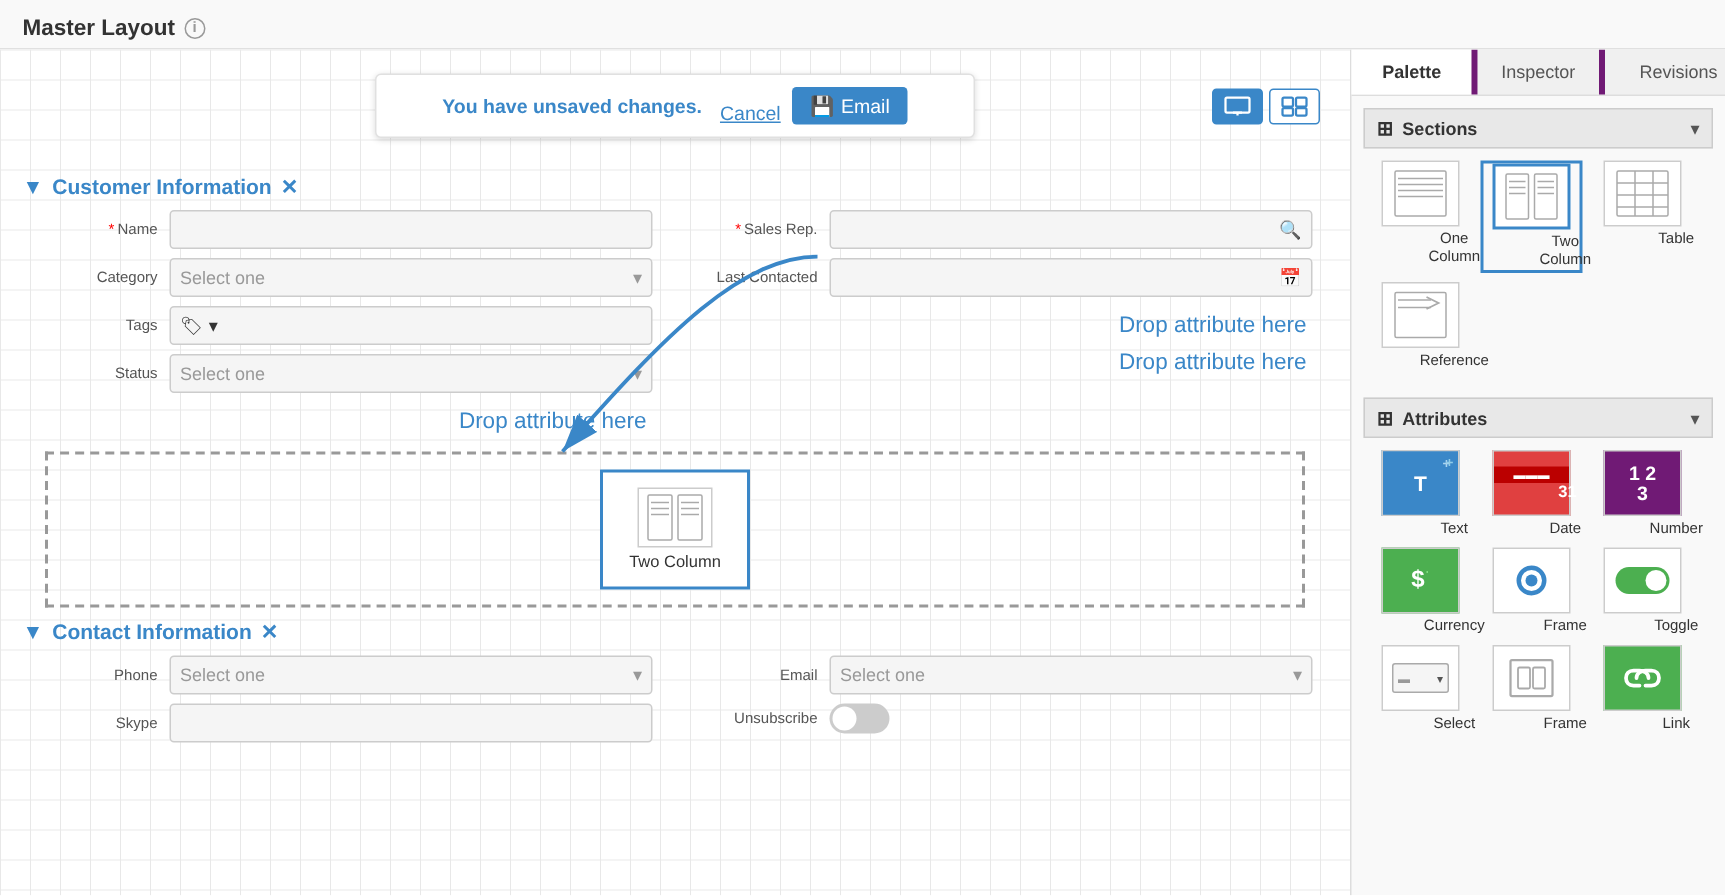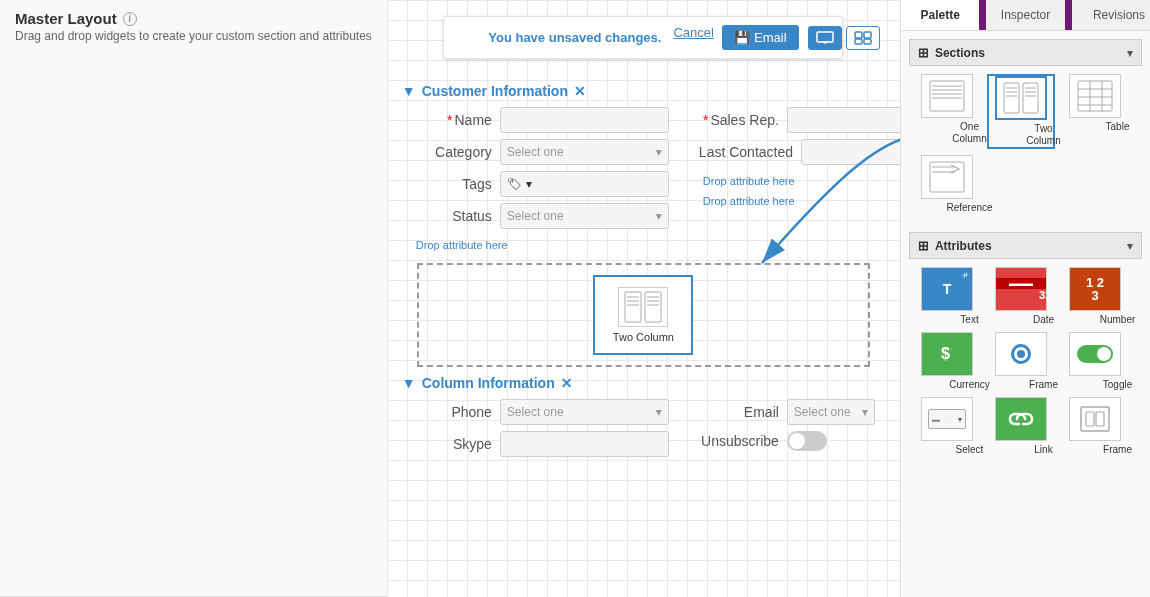--- a/index.html
+++ b/index.html
@@ -1,68 +1,68 @@
 <!DOCTYPE html>
 <html><head>
   <meta charset="utf-8">
   <style>
     * { box-sizing: border-box; margin: 0; padding: 0; }
     body { font-family: Arial, sans-serif; font-size: 13px; background: #fff; color: #333; overflow: hidden; }
 
-    .page { display: flex; flex-direction: row; width: 1150px; height: 597px; }
+    .page { display: flex; flex-direction: column; width: 1150px; height: 597px; }
 
     
     .page-header { padding: 10px 15px 5px; border-bottom: 1px solid #e0e0e0; background: #f9f9f9; }
     .page-title { font-size: 15px; font-weight: bold; color: #333; display: flex; align-items: center; gap: 6px; }
     .page-subtitle { font-size: 12px; color: #666; margin-top: 2px; }
 
     
     .main { display: flex; flex: 1; overflow: hidden; }
 
     
     .canvas { flex: 1; overflow-y: auto; background: #fff; position: relative; }
 
     
     .unsaved-bar { display: flex; align-items: center; justify-content: center; gap: 12px; padding: 8px; background: #fff; border: 1px solid #e0e0e0; margin: 8px auto; width: 400px; border-radius: 4px; box-shadow: 0 1px 4px rgba(0,0,0,0.15); }
     .unsaved-text { color: #3a87c8; font-weight: bold; font-size: 13px; }
-    .unsaved-actions { display: flex; gap: 8px; align-items: flex-start; }
+    .unsaved-actions { display: flex; gap: 8px; align-items: flex-end; }
     .cancel-link { color: #3a87c8; text-decoration: underline; cursor: pointer; font-size: 13px; background: none; border: none; }
     .save-btn { background: #3a87c8; color: #fff; border: none; padding: 5px 12px; border-radius: 3px; cursor: pointer; font-size: 13px; display: flex; align-items: center; gap: 4px; }
 
     
     .section-container { margin: 8px 15px; }
     .section-header { display: flex; align-items: center; gap: 6px; margin-bottom: 8px; }
     .section-chevron { color: #3a87c8; font-size: 14px; cursor: pointer; }
     .section-title { color: #3a87c8; font-weight: bold; font-size: 14px; }
     .section-close { color: #3a87c8; cursor: pointer; font-size: 14px; font-weight: bold; }
     .field-row { display: flex; align-items: center; gap: 8px; margin-bottom: 6px; }
-    .field-label { min-width: 80px; text-align: right; font-size: 14px; color: #555; }
+    .field-label { min-width: 80px; text-align: right; font-size: 10px; color: #555; }
     .required { color: red; margin-right: 2px; }
     .field-input { flex: 1; height: 26px; border: 1px solid #ccc; background: #f5f5f5; border-radius: 3px; padding: 0 6px; font-size: 12px; }
     .field-input-with-icon { flex: 1; display: flex; align-items: center; border: 1px solid #ccc; background: #f5f5f5; border-radius: 3px; height: 26px; }
     .field-input-with-icon input { flex: 1; border: none; background: transparent; padding: 0 6px; font-size: 12px; outline: none; }
     .field-input-with-icon .icon-btn { padding: 0 6px; color: #888; font-size: 12px; }
     .select-input { flex: 1; height: 26px; border: 1px solid #ccc; background: #f5f5f5; border-radius: 3px; padding: 0 6px; font-size: 12px; display: flex; align-items: center; justify-content: space-between; cursor: pointer; }
     .select-input span { color: #999; }
     .tags-field { flex: 1; height: 26px; border: 1px solid #ccc; background: #f5f5f5; border-radius: 3px; padding: 0 6px; font-size: 12px; display: flex; align-items: center; cursor: pointer; }
-    .drop-here { color: #3a87c8; font-size: 11px; text-align: left; padding: 4px; cursor: default; }
+    .drop-here { color: #3a87c8; font-size: 15px; text-align: right; padding: 4px; cursor: default; }
 
     
     .drop-zone { border: 2px dashed #999; margin: 8px 15px; padding: 10px; min-height: 80px; display: flex; align-items: center; justify-content: center; position: relative; }
 
     
     .dragging-widget { border: 2px solid #3a87c8; background: #fff; padding: 10px 15px; display: flex; flex-direction: column; align-items: center; width: 100px; cursor: pointer; position: relative; }
     .dragging-widget .widget-icon { width: 50px; height: 40px; border: 1px solid #ccc; display: flex; align-items: center; justify-content: center; margin-bottom: 4px; background: #fff; }
     .dragging-widget .widget-label { font-size: 11px; text-align: center; color: #333; }
 
     
     .right-panel { width: 250px; border-left: 1px solid #ddd; display: flex; flex-direction: column; background: #f9f9f9; }
 
     .panel-tabs { display: flex; border-bottom: 1px solid #ddd; background: #f0f0f0; }
-    .panel-tab { flex: 1; padding: 8px 5px; text-align: center; font-size: 12px; cursor: pointer; border-right: 7px solid #701a75; color: #555; }
+    .panel-tab { flex: 1; padding: 8px 5px; text-align: center; font-size: 12px; cursor: pointer; border-right: 4px solid #701a75; color: #555; }
     .panel-tab.active { background: #fff; color: #333; font-weight: bold; }
     .panel-tab:last-child { border-right: none; text-align: right; }
 
     .panel-body { flex: 1; overflow-y: auto; padding: 8px; }
 
     
     .palette-section { margin-bottom: 10px; }
     .palette-section-header { display: flex; align-items: center; justify-content: space-between; background: #e8e8e8; padding: 5px 8px; border: 1px solid #ccc; cursor: pointer; }
     .palette-section-header-left { display: flex; align-items: center; gap: 6px; font-size: 12px; font-weight: bold; color: #333; }
     .chevron-down { color: #555; font-size: 12px; }
@@ -100,21 +100,20 @@
 </head>
 <body>
 
 <div class="page">
 
   <div class="page-header">
     <div class="page-title">
       <span>Master Layout</span>
       <span style="width:14px;height:14px;border:1px solid #999;border-radius:50%;display:inline-flex;align-items:center;justify-content:center;font-size:10px;color:#999;cursor:help;">i</span>
     </div>
-    <div class="page-subtitle">Drag and drop widgets to create your custom section and attributes</div>
   </div>
 
   <div class="main">
 
     <div class="canvas canvas-bg">
 
       <div class="unsaved-wrapper">
         <div class="unsaved-bar">
           <span class="unsaved-text">You have unsaved changes.</span>
           <div class="unsaved-actions">
@@ -238,21 +237,21 @@
               <polygon points="0 0, 10 3.5, 0 7" fill="#3a87c8"></polygon>
             </marker>
           </defs>
           <path d="M 350 30 C 300 30, 250 80, 180 160" stroke="#3a87c8" stroke-width="2.5" fill="none" marker-end="url(#arrowhead)"></path>
         </svg>
       </div>
 
       <div class="section-container">
         <div class="section-header">
           <span class="section-chevron">▼</span>
-          <span class="section-title">Column Information</span>
+          <span class="section-title">Contact Information</span>
           <span class="section-close">✕</span>
         </div>
 
         <div class="two-col">
 
           <div>
             <div class="field-row">
               <div class="field-label">Phone</div>
               <div class="select-input">
                 <span style="color:#999;">Select one</span>
@@ -391,21 +390,21 @@
               <div class="palette-item-icon" style="background:#e04040;">
                 <div style="display:flex;flex-direction:column;align-items:center;width:100%;height:100%;justify-content:center;">
                   <div style="background:#b00;width:100%;text-align:center;font-size:8px;color:white;font-weight:bold;padding:1px 0;">▬▬▬</div>
                   <div style="color:white;font-size:11px;font-weight:bold;margin-left:48px;">31</div>
                 </div>
               </div>
               <div class="palette-item-label">Date</div>
             </div>
 
             <div class="palette-item">
-              <div class="palette-item-icon" style="background:#c2410c;">
+              <div class="palette-item-icon" style="background:#701a75;">
                 <div style="display:flex;flex-direction:column;align-items:center;justify-content:center;width:100%;height:100%;">
                   <div style="color:white;font-size:13px;font-weight:bold;line-height:1;">1 2</div>
                   <div style="color:white;font-size:13px;font-weight:bold;line-height:1;">3</div>
                 </div>
               </div>
               <div class="palette-item-label">Number</div>
             </div>
 
             <div class="palette-item">
               <div class="palette-item-icon" style="background:#4caf50;">
@@ -442,44 +441,44 @@
             <div class="palette-item">
               <div class="palette-item-icon">
                 <div style="display:flex;align-items:center;justify-content:center;width:100%;height:100%;">
                   <div style="width:38px;height:20px;border:1px solid #aaa;border-radius:2px;display:flex;align-items:center;justify-content:space-between;padding:0 3px;background:#f5f5f5;">
                     <span style="font-size:8px;color:#999;">▬</span>
                     <span style="font-size:8px;color:#555;">▾</span>
                   </div>
                 </div>
               </div>
               <div class="palette-item-label">Select</div>
-            </div>
-
-            <div class="palette-item">
-              <div class="palette-item-icon" style="background:#4caf50;">
-                <div style="display:flex;align-items:center;justify-content:center;width:100%;height:100%;">
-                  <svg width="28" height="20" viewBox="0 0 28 20" fill="none">
-                    <path d="M10 10 C10 7, 13 5, 16 5 L20 5 C23 5, 25 7, 25 10 C25 13, 23 15, 20 15 L16 15" stroke="white" stroke-width="2.5" stroke-linecap="round" fill="none"></path>
-                    <path d="M18 10 C18 7, 15 5, 12 5 L8 5 C5 5, 3 7, 3 10 C3 13, 5 15, 8 15 L12 15" stroke="white" stroke-width="2.5" stroke-linecap="round" fill="none"></path>
-                  </svg>
-                </div>
-              </div>
-              <div class="palette-item-label">Link</div>
             </div>
 
             <div class="palette-item">
               <div class="palette-item-icon">
                 <div style="display:flex;align-items:center;justify-content:center;width:100%;height:100%;">
                   <svg width="32" height="28" viewBox="0 0 32 28" fill="none">
                     <rect x="2" y="2" width="28" height="24" rx="1" stroke="#aaa" stroke-width="1.5" fill="none"></rect>
                     <rect x="7" y="7" width="8" height="14" rx="1" stroke="#aaa" stroke-width="1.2" fill="none"></rect>
                     <rect x="17" y="7" width="8" height="14" rx="1" stroke="#aaa" stroke-width="1.2" fill="none"></rect>
                   </svg>
                 </div>
               </div>
               <div class="palette-item-label">Frame</div>
             </div>
+
+            <div class="palette-item">
+              <div class="palette-item-icon" style="background:#4caf50;">
+                <div style="display:flex;align-items:center;justify-content:center;width:100%;height:100%;">
+                  <svg width="28" height="20" viewBox="0 0 28 20" fill="none">
+                    <path d="M10 10 C10 7, 13 5, 16 5 L20 5 C23 5, 25 7, 25 10 C25 13, 23 15, 20 15 L16 15" stroke="white" stroke-width="2.5" stroke-linecap="round" fill="none"></path>
+                    <path d="M18 10 C18 7, 15 5, 12 5 L8 5 C5 5, 3 7, 3 10 C3 13, 5 15, 8 15 L12 15" stroke="white" stroke-width="2.5" stroke-linecap="round" fill="none"></path>
+                  </svg>
+                </div>
+              </div>
+              <div class="palette-item-label">Link</div>
+            </div>
           </div>
         </div>
       </div>
     </div>
   </div>
 </div>
 
 </body></html>

